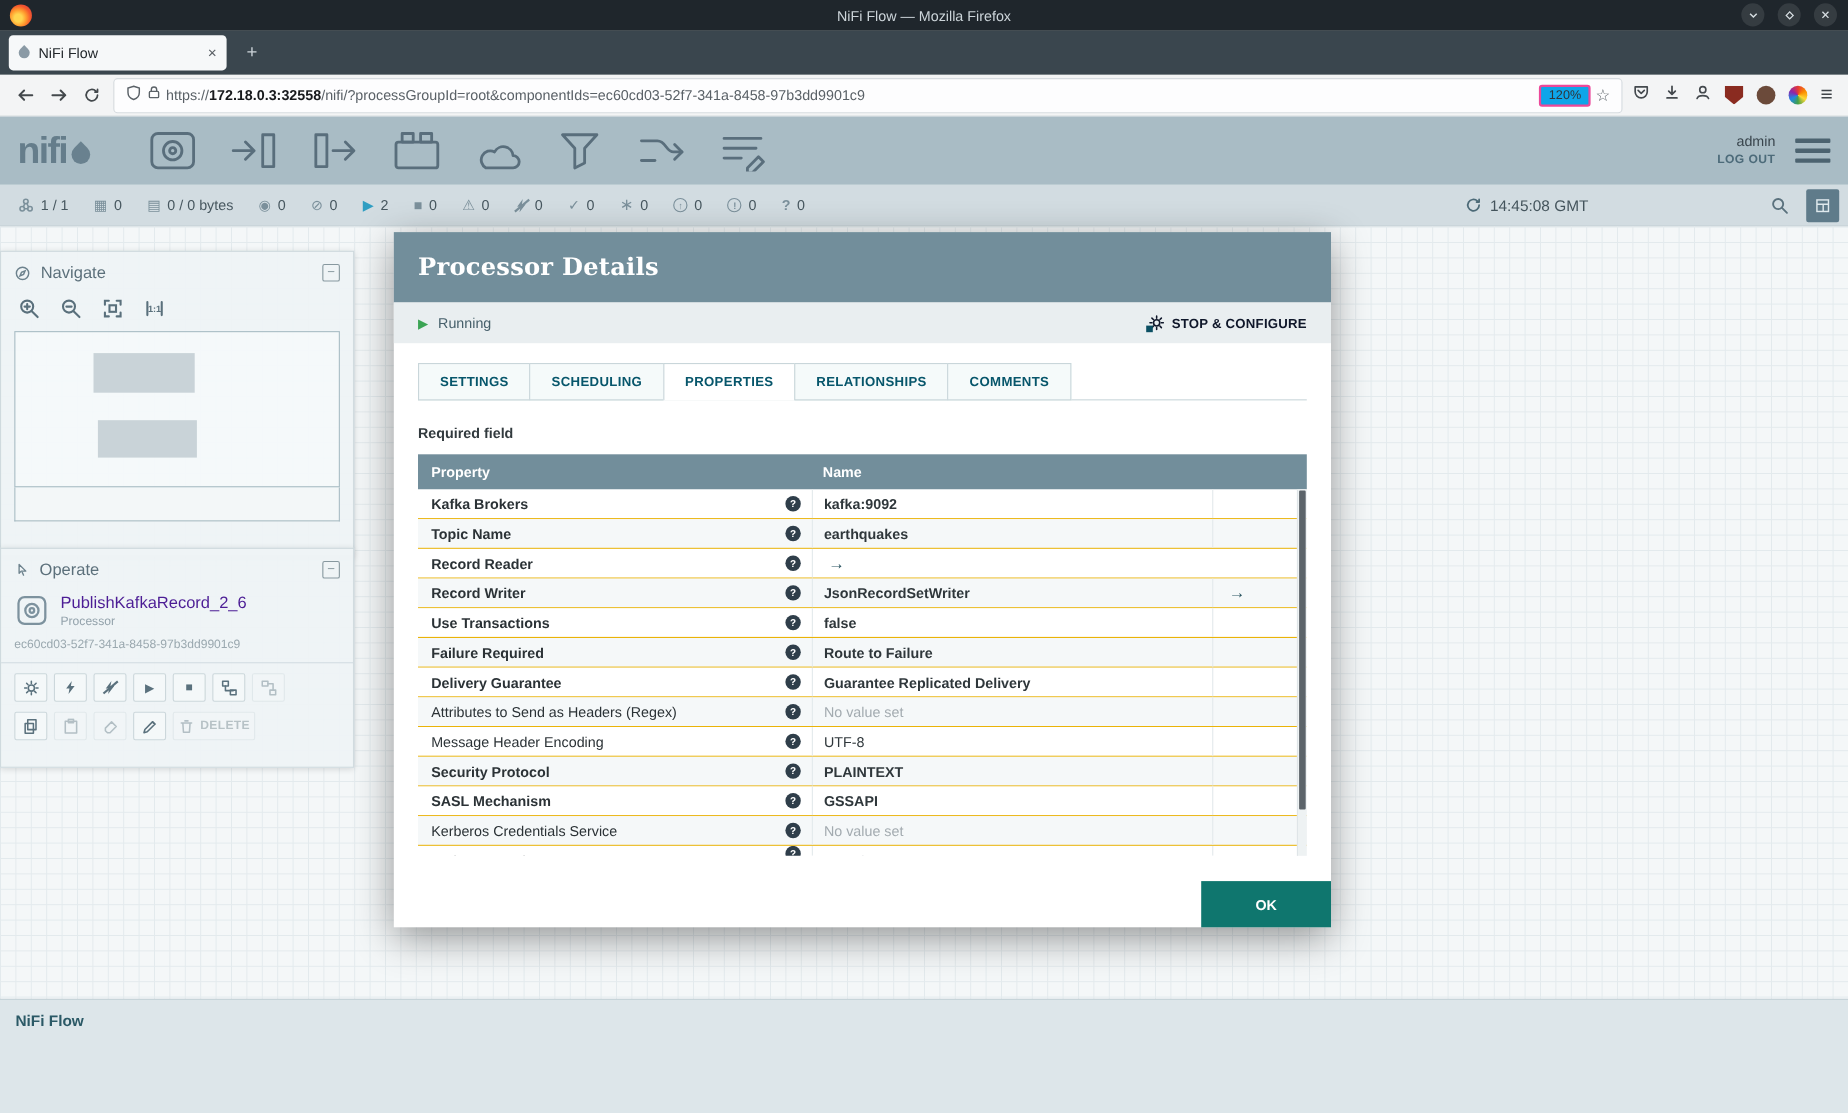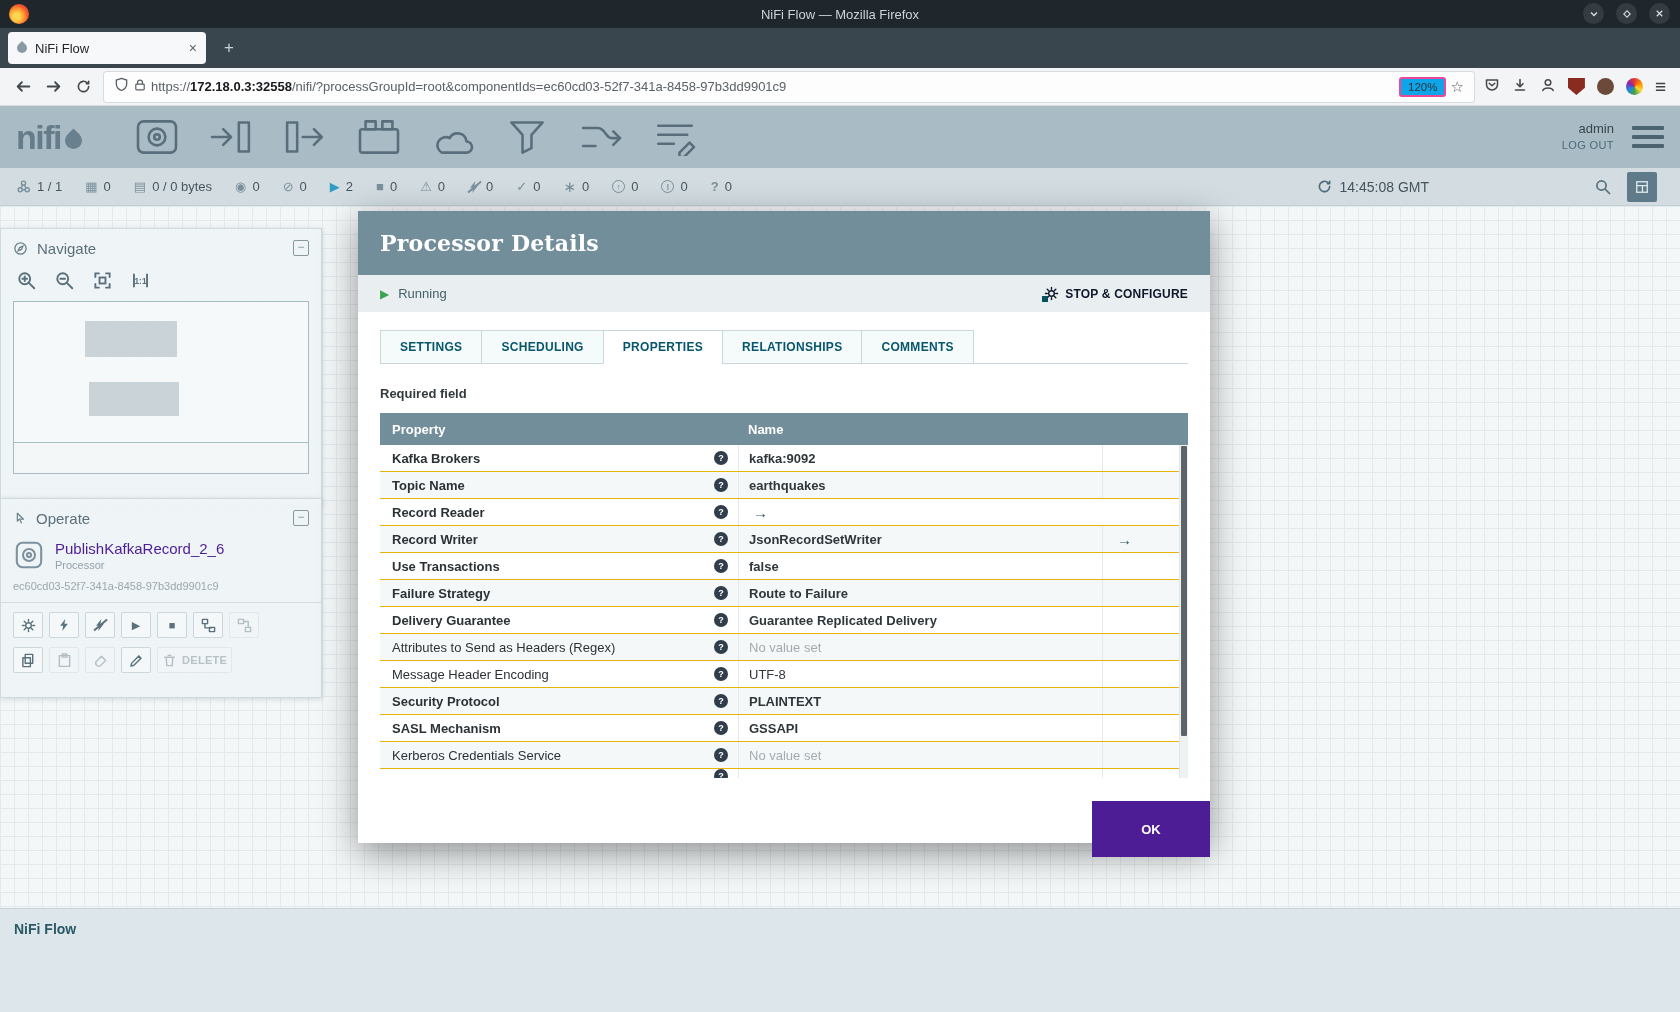--- a/index.html
+++ b/index.html
@@ -35,36 +35,36 @@
 
 .nifi-header{position:absolute;left:0;top:106px;width:100%;height:62px;background:#a9bcc5;display:flex;align-items:center;}
 .nifi-logo{display:flex;align-items:center;margin-left:16px;gap:4px;}
 .nifi-logo .txt{font-size:34px;font-weight:700;letter-spacing:-1.5px;color:#5e7785;opacity:.9;}
 .logo-drop{width:17px;height:17px;background:#5e7785;border-radius:0 50% 50% 50%;transform:rotate(45deg);opacity:.85;margin-top:6px;}
 #component-toolbar{display:flex;gap:28px;margin-left:52px;align-items:center;}
 .tool-ic{display:flex;align-items:center;justify-content:center;cursor:grab;}
 .header-right{margin-left:auto;display:flex;align-items:center;gap:18px;margin-right:16px;}
 .admin-block{text-align:right;line-height:1.3;}
 .admin-name{font-size:13px;color:#39454d;}
-.logout{font-size:11px;font-weight:400;letter-spacing:.4px;color:#4d6b7a;}
+.logout{font-size:11px;font-weight:700;letter-spacing:.4px;color:#4d6b7a;}
 .nifi-menu{display:flex;flex-direction:column;gap:5px;width:32px;}
 .nifi-menu i{display:block;height:4px;background:#4c6370;border-radius:1px;}
 
 
 .statusbar{position:absolute;left:0;top:168px;width:100%;height:38px;background:#d2dce1;border-bottom:1px solid #c1ced4;display:flex;align-items:center;padding:0 0 0 16px;font-size:13px;color:#47575f;}
 #status-left{display:flex;align-items:center;gap:23px;}
 .status-item{display:flex;align-items:center;gap:6px;}
 .status-item .ic{color:#7b909b;display:inline-flex;align-items:center;}
 .status-item .g{font-size:13px;line-height:1;}
 .status-item.running .ic{color:#2f9ec2;}
 .status-count{color:#47575f;}
 .circled{display:inline-flex;width:13px;height:13px;border:1.4px solid currentColor;border-radius:50%;font-size:8.5px;font-weight:700;align-items:center;justify-content:center;}
 .slashed{position:relative;display:inline-flex;}
 .slashed::after{content:"";position:absolute;left:-2px;top:6px;width:17px;height:1.8px;background:currentColor;transform:rotate(-40deg);}
-.status-right{margin-left:auto;display:flex;align-items:center;gap:16px;padding-right:23px;justify-content:center;}
+.status-right{margin-left:auto;display:flex;align-items:center;gap:16px;padding-right:8px;justify-content:center;}
 .clock{display:flex;align-items:center;gap:8px;font-size:14px;color:#44545c;margin-right:150px;}
 .clock .ic{color:#4c6a77;display:inline-flex;}
 .sb-search{color:#5a717d;display:inline-flex;}
 .panel-btn{width:30px;height:30px;background:#5f7b8a;border-radius:2px;color:#dfe9ed;display:flex;align-items:center;justify-content:center;}
 
 
 .canvas{position:absolute;left:0;top:206px;width:100%;bottom:0;background-color:#f4f7f8;
  background-image:linear-gradient(#e3eaed 1px,transparent 1px),linear-gradient(90deg,#e3eaed 1px,transparent 1px);
  background-size:14px 14px;}
 .side-panel{position:absolute;left:0;width:322px;background:rgba(238,243,245,.95);border:1px solid #cfdade;box-shadow:0 1px 6px rgba(0,0,0,.14);}
@@ -120,21 +120,21 @@
 .pt-cell-val{flex:1;display:flex;align-items:center;padding-left:10px;border-left:1px solid #e3e9ec;color:#2f373b;height:100%;min-width:0;}
 .pt-row.required .pt-cell-val{font-weight:700;}
 .pt-row.muted .pt-cell-val{color:#a3abb0;font-weight:400;}
 .pt-cell-link{width:86px;border-left:1px solid #e3e9ec;display:flex;align-items:center;padding-left:14px;height:100%;}
 .golink{color:#2a5561;font-weight:700;font-size:15px;cursor:pointer;}
 .pt-row.partial{height:9px;overflow:hidden;border-bottom:none;}
 .pt-row.partial .pt-cell-prop,.pt-row.partial .pt-cell-val{align-items:flex-start;line-height:27px;}
 .pt-scroll{position:absolute;right:0;top:32px;bottom:0;width:9px;background:#eef2f3;border-left:1px solid #dfe5e8;}
 .pt-thumb{position:absolute;left:1px;right:1px;top:1px;height:87%;background:#5c646a;border-radius:1px;}
 .dlg-footer{height:42px;flex:none;display:flex;justify-content:flex-end;}
-.ok-btn{width:118px;height:56px;background:#4c1d95;color:#fff;font-size:13px;font-weight:700;display:flex;align-items:center;justify-content:center;cursor:pointer;}
+.ok-btn{width:118px;height:42px;background:#0f766e;color:#fff;font-size:13px;font-weight:700;display:flex;align-items:center;justify-content:center;cursor:pointer;}
 </style>
 </head>
 <body>
 
 <div id="app">
 
   <div class="titlebar">
     <span class="ff-logo"></span>
     <span class="win-title">NiFi Flow — Mozilla Firefox</span>
     <span class="win-controls">
@@ -632,21 +632,21 @@
                 <span class="pn">Use Transactions</span>
                 <span class="help">?</span>
               </div>
               <div class="pt-cell-val">
                 <span class="pv">false</span>
               </div>
               <div class="pt-cell-link"></div>
             </div>
             <div class="pt-row required">
               <div class="pt-cell-prop">
-                <span class="pn">Failure Strategy</span>
+                <span class="pn">Failure Required</span>
                 <span class="help">?</span>
               </div>
               <div class="pt-cell-val">
                 <span class="pv">Route to Failure</span>
               </div>
               <div class="pt-cell-link"></div>
             </div>
             <div class="pt-row required">
               <div class="pt-cell-prop">
                 <span class="pn">Delivery Guarantee</span>

